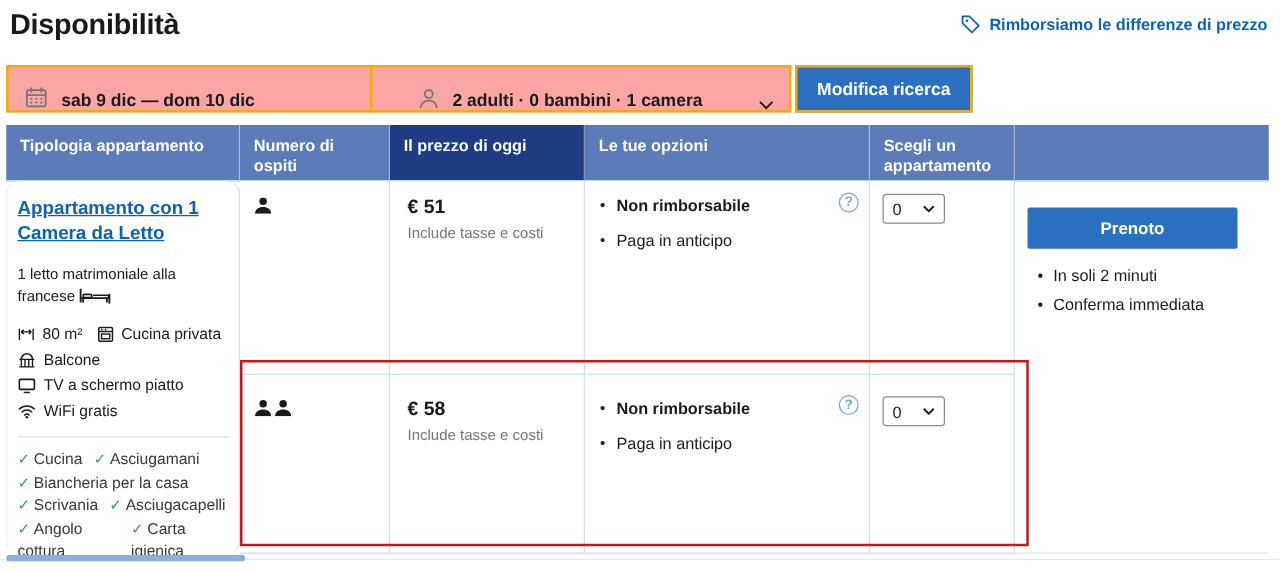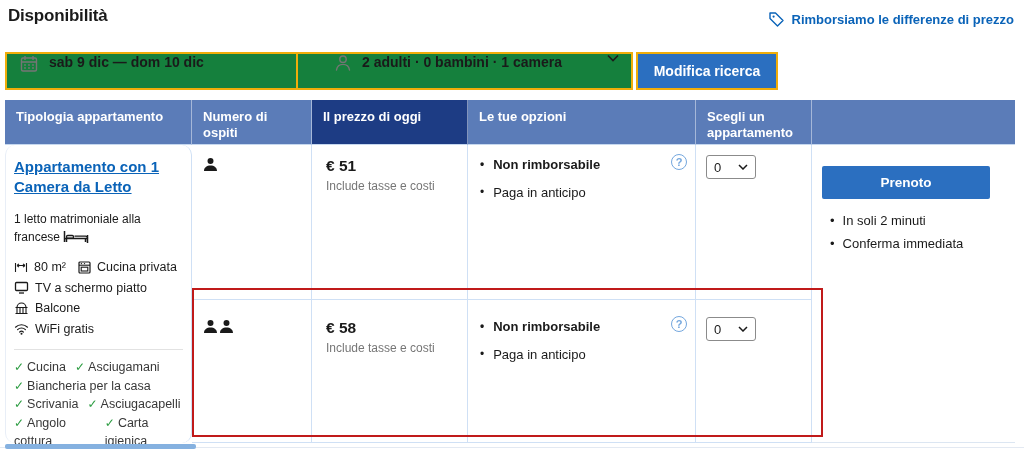--- a/index.html
+++ b/index.html
@@ -1,26 +1,26 @@
 <!DOCTYPE html>
 <html><head>
 <meta charset="utf-8">
 <style>
   * { margin:0; padding:0; box-sizing:border-box; }
   body { background:#fff; }
   #app{ position:relative; width:1024px; height:457px; background:#fff;
         font-family:"Liberation Sans", sans-serif; color:#1a1a1a; overflow:hidden; }
 
   
-  .page-title{ position:absolute; left:8px; top:6px; font-size:17px; font-weight:bold; letter-spacing:-.2px; }
+  .page-title{ position:absolute; left:8px; top:6px; font-size:23px; font-weight:bold; letter-spacing:-.2px; }
   .price-match{ position:absolute; right:10px; top:11px; display:flex; align-items:center; gap:7px;
                 color:#0a63b8; font-size:13px; font-weight:600; cursor:pointer; }
 
   .searchbar{ position:absolute; left:5px; top:52px; display:flex; align-items:stretch; height:38px; }
-  .sfield{ display:flex; align-items:flex-start; gap:10px; background:#15803d; border:2px solid #f0ad0a;
+  .sfield{ display:flex; align-items:flex-end; gap:10px; background:#fca5a5; border:2px solid #f0ad0a;
            padding:0 12px; font-size:14px; font-weight:600; }
   .sfield.dates{ width:293px; }
   .sfield.occupancy{ width:337px; margin-left:-2px; justify-content:flex-start; position:relative;padding-left:36px; }
   .sfield .chev{ position:absolute; right:12px; }
   .search-btn{ margin-left:3px; width:142px; border:2px solid #f0ad0a; background:#2b6fc0; color:#fff;
                font-size:14px; font-weight:600; display:flex; align-items:center; justify-content:center;
                cursor:pointer; font-family:"Liberation Sans", sans-serif; }
 
   
   .avail-table{ position:absolute; left:5px; top:100px; width:1010px;
@@ -174,35 +174,35 @@
                 <circle cx="3.4" cy="2.6" r=".7" fill="#1a1a1a"></circle>
                 <circle cx="6.5" cy="2.6" r=".7" fill="#1a1a1a"></circle>
                 <rect x="3.2" y="6.2" width="6.6" height="3.8" fill="none" stroke="#1a1a1a" stroke-width="1.1"></rect>
               </svg>
             </span>
           <span>Cucina privata</span>
         </div>
       </div>
       <div class="feat feat-col">
         <span class="ic">
+            <svg width="15" height="14" viewBox="0 0 15 14">
+              <path d="M3 6.5a4.5 4.5 0 0 1 9 0" fill="none" stroke="#1a1a1a" stroke-width="1.2"></path>
+              <path d="M1.5 6.5h12M1.5 12.5h12M3 6.5v6M6 6.5v6M9 6.5v6M12 6.5v6" stroke="#1a1a1a" stroke-width="1.1"></path>
+            </svg>
+          </span>
+        <span>Balcone</span>
+      </div>
+      <div class="feat feat-col">
+        <span class="ic">
             <svg width="15" height="13" viewBox="0 0 15 13">
               <rect x="1.5" y="1.5" width="12" height="8" rx="1" fill="none" stroke="#1a1a1a" stroke-width="1.3"></rect>
               <path d="M5 12h5" stroke="#1a1a1a" stroke-width="1.3"></path>
             </svg>
           </span>
         <span>TV a schermo piatto</span>
-      </div>
-      <div class="feat feat-col">
-        <span class="ic">
-            <svg width="15" height="14" viewBox="0 0 15 14">
-              <path d="M3 6.5a4.5 4.5 0 0 1 9 0" fill="none" stroke="#1a1a1a" stroke-width="1.2"></path>
-              <path d="M1.5 6.5h12M1.5 12.5h12M3 6.5v6M6 6.5v6M9 6.5v6M12 6.5v6" stroke="#1a1a1a" stroke-width="1.1"></path>
-            </svg>
-          </span>
-        <span>Balcone</span>
       </div>
       <div class="feat feat-col">
         <span class="ic">
             <svg width="15" height="12" viewBox="0 0 15 12">
               <path d="M1.5 4.2a8.6 8.6 0 0 1 12 0M3.6 6.6a5.6 5.6 0 0 1 7.8 0M5.7 9a2.6 2.6 0 0 1 3.6 0" fill="none" stroke="#1a1a1a" stroke-width="1.2" stroke-linecap="round"></path>
               <circle cx="7.5" cy="10.8" r="1" fill="#1a1a1a"></circle>
             </svg>
           </span>
         <span>WiFi gratis</span>
       </div>

